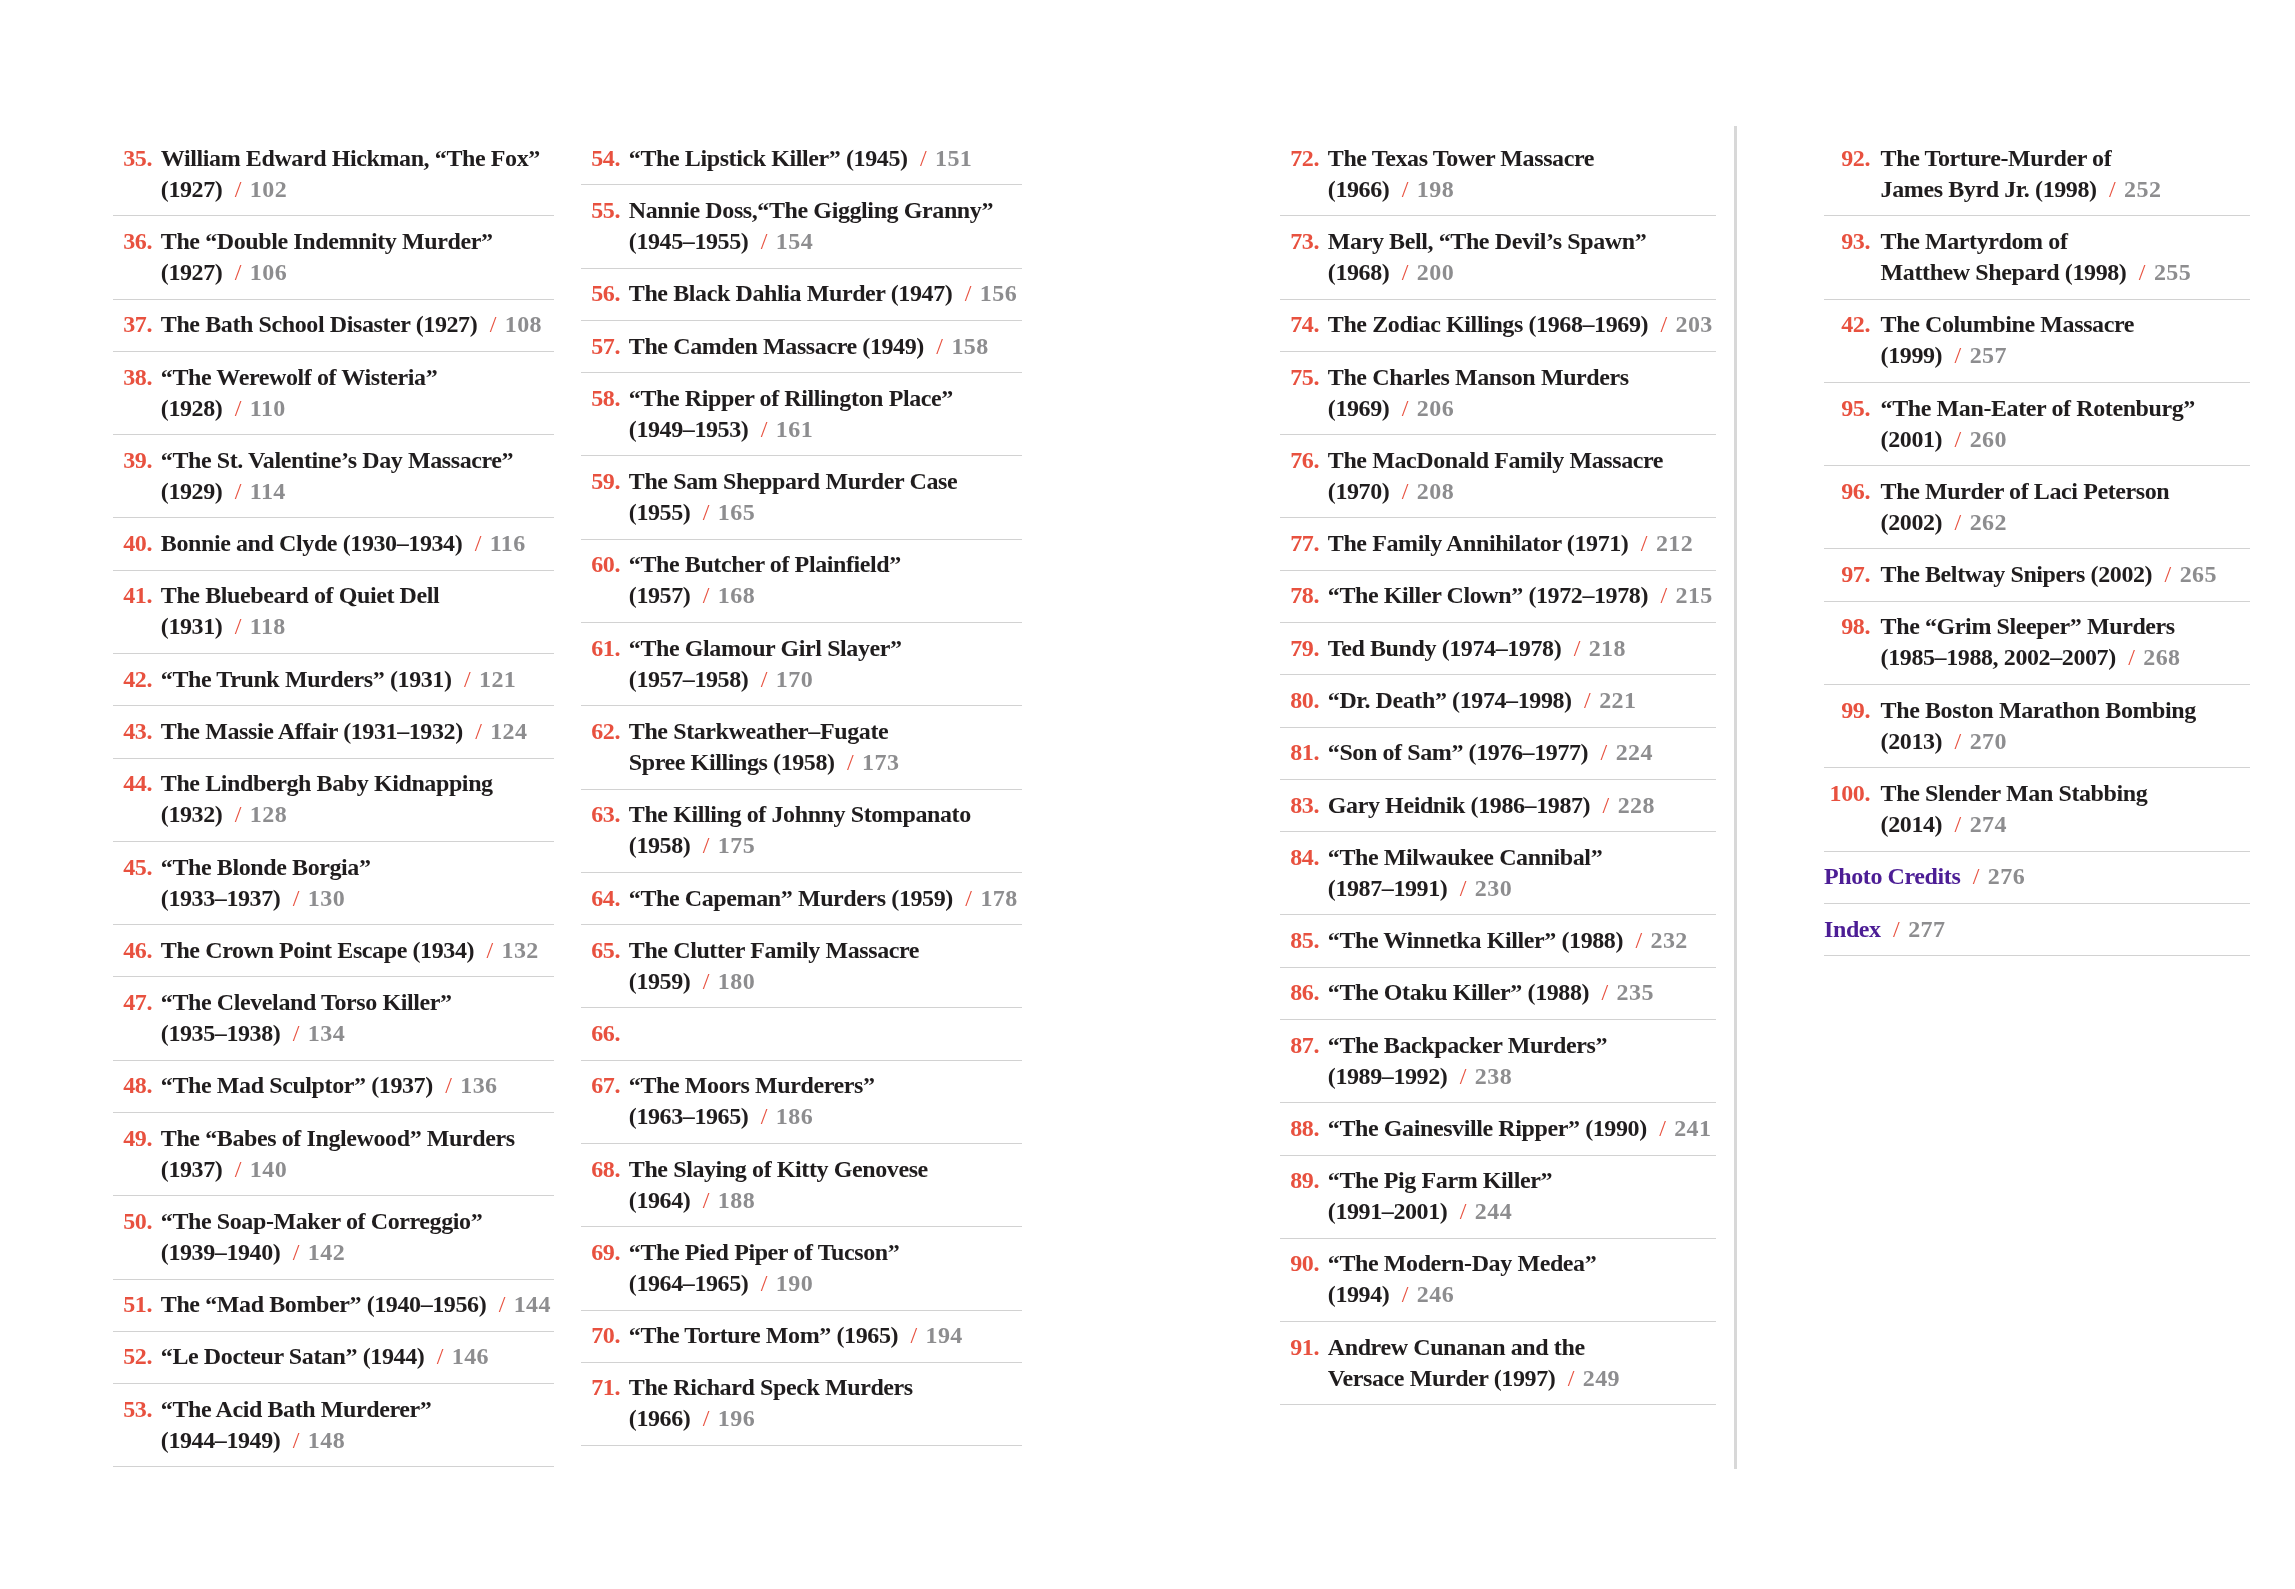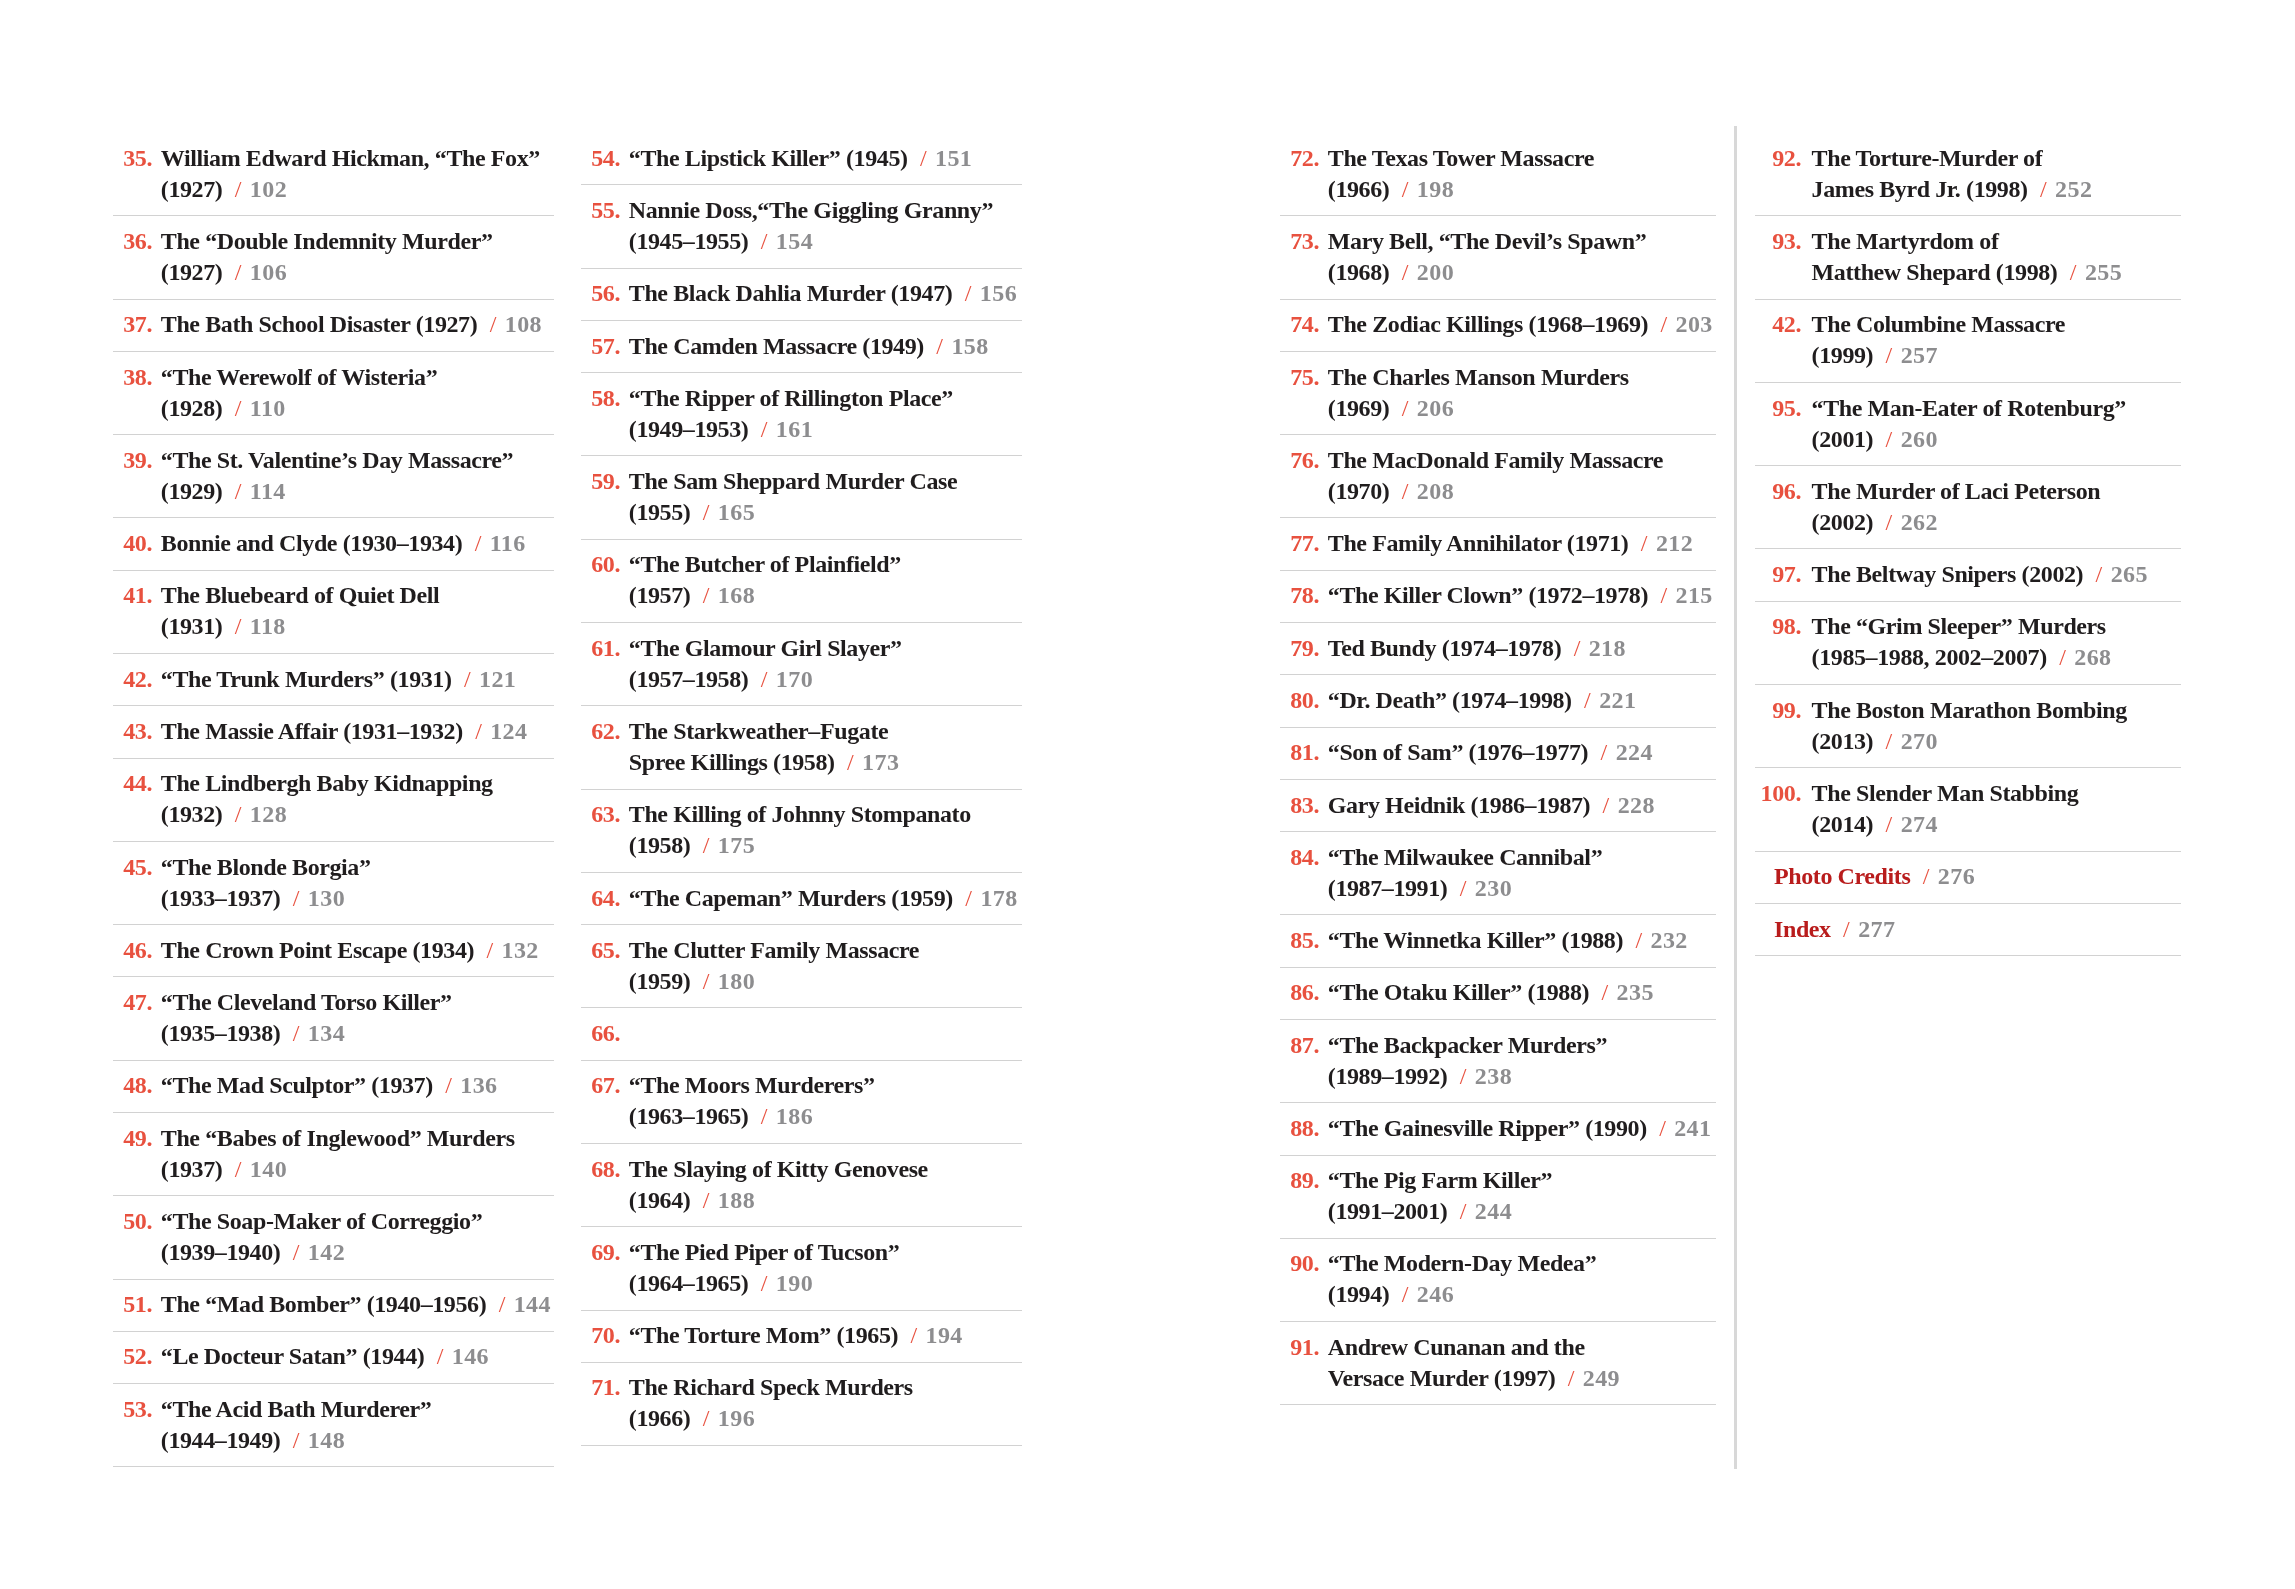--- a/index.html
+++ b/index.html
@@ -21,21 +21,21 @@
     background: #ffffff;
   }
   .toc-col {
     position: absolute;
     top: 133px;
     font-family: Liberation Serif, serif;
   }
   #col1 { left: 113px;  width: 441px; }
   #col2 { left: 581px;  width: 441px; }
   #col3 { left: 1280px; width: 436px; }
-  #col4 { left: 1755px; width: 426px; }
+  #col4 { left: 1824px; width: 426px; }
 
   .vrule {
     position: absolute;
     left: 1734px;
     top: 126px;
     width: 2.6px;
     height: 1343px;
     background: #d8d8d8;
   }
 
@@ -66,23 +66,22 @@
     font-weight: bold;
     letter-spacing: -0.4px;
     color: #201d1e;
     white-space: nowrap;
   }
   .red-label {
     font-size: 24px;
     line-height: 31px;
     font-weight: bold;
     letter-spacing: -0.4px;
-    color: #b91c1c;
+    color: #4c1d95;
     white-space: nowrap;
-    margin-left: 19px;
   }
   .slash {
     color: #e8513f;
     font-weight: normal;
     margin: 0 8.8px 0 12.4px;
   }
   .pagenum {
     color: #8d8d8f;
     font-weight: bold;
     letter-spacing: 0.4px;

